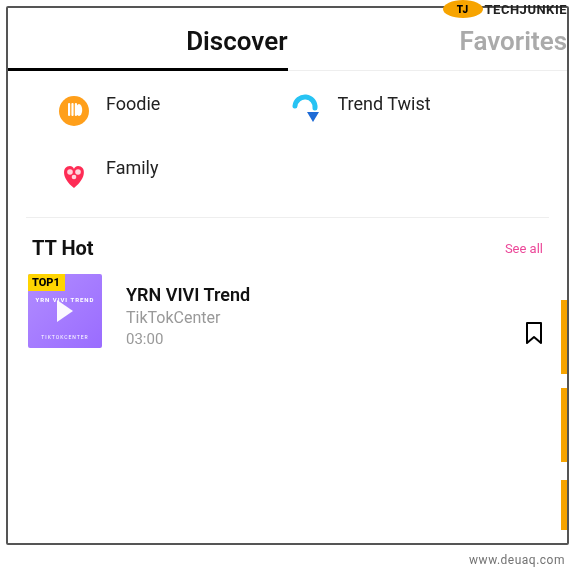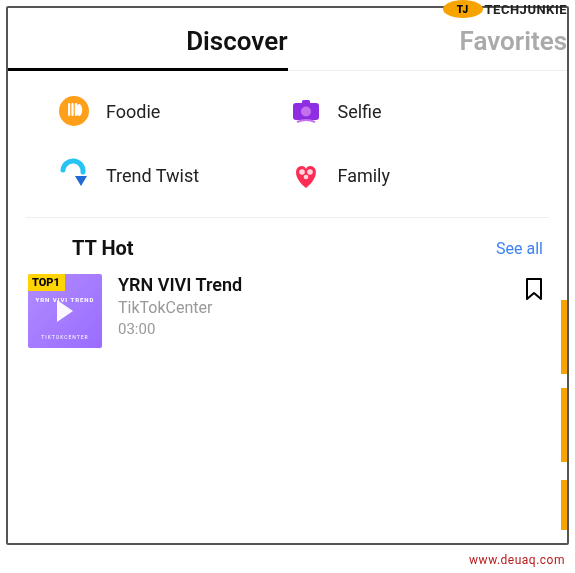--- a/index.html
+++ b/index.html
@@ -41,21 +41,21 @@
     align-items: center;
     justify-content: center;
     font-size: 10px;
     color: #000;
     font-weight: 900;
   }
   .watermark-bottom {
     position: absolute;
     bottom: 6px; right: 10px;
     font-size: 12px;
-    color: #b91c1c;
+    color: #737373;
     letter-spacing: 0.5px;
   }
   
   .tabs {
     display: flex;
     border-bottom: 1px solid #eee;
   }
   .tab {
     flex: 1;
     text-align: right;
@@ -80,21 +80,21 @@
   .categories {
     display: grid;
     grid-template-columns: 1fr 1fr;
     padding: 22px 30px 24px;
     row-gap: 28px;
     border-bottom: 1px solid #eee;
     margin: 0 18px;
   }
   .cat {
     display: flex;
-    align-items: center;
+    align-items: flex-start;
     gap: 14px;
     cursor: pointer;
   }
   .cat .icon-wrap {
     width: 36px; height: 36px;
     display: flex; align-items: center; justify-content: center;
   }
   .cat-label {
     font-size: 18px;
     color: #222;
@@ -103,38 +103,37 @@
   .section-head {
     display: flex;
     justify-content: space-between;
     align-items: center;
     padding: 18px 24px 14px;
   }
   .section-title {
     font-size: 20px;
     font-weight: 700;
     color: #111;
-    margin-left: 40px;
   }
   .see-all {
-    font-size: 16px;
-    color: #3b82f6;
+    font-size: 13px;
+    color: #ec4899;
     cursor: pointer;
   }
   
   .tracks {
     display: flex;
     flex-direction: column;
     gap: 14px;
     padding: 0 20px;
   }
   .track {
     display: flex;
-    align-items: flex-start;
-    gap: 16px;
+    align-items: flex-end;
+    gap: 24px;
   }
   .cover {
     position: relative;
     width: 74px; height: 74px;
     flex: 0 0 74px;
     border-radius: 2px;
     overflow: hidden;
     display: flex;
     align-items: center;
     justify-content: center;
@@ -235,31 +234,20 @@
       <span class="icon-wrap">
         <svg width="34" height="34" viewBox="0 0 34 34">
             <circle cx="17" cy="17" r="15" fill="#ff9f1a"></circle>
             <rect x="11" y="9" width="2.2" height="13" rx="1" fill="#fff"></rect>
             <rect x="14.4" y="9" width="2.2" height="13" rx="1" fill="#fff"></rect>
             <rect x="17.8" y="9" width="2.2" height="13" rx="1" fill="#fff"></rect>
             <ellipse cx="22" cy="16" rx="3.2" ry="6" fill="#fff"></ellipse>
           </svg>
       </span>
       <span class="cat-label">Foodie</span>
-    </div>
-    <div class="cat">
-      <span class="icon-wrap">
-        <svg width="34" height="34" viewBox="0 0 34 34">
-            <rect x="4" y="9" width="26" height="17" rx="3" fill="#8e2de2"></rect>
-            <circle cx="17" cy="17.5" r="5" fill="#c471ed"></circle>
-            <rect x="13" y="6" width="8" height="5" rx="1.5" fill="#8e2de2"></rect>
-            <path d="M8 28 Q17 24 26 28" stroke="#c471ed" stroke-width="2" fill="none"></path>
-          </svg>
-      </span>
-      <span class="cat-label">Selfie</span>
     </div>
     <div class="cat">
       <span class="icon-wrap">
         <svg width="34" height="34" viewBox="0 0 34 34">
             <path d="M6 12 A10 10 0 0 1 26 14" stroke="#27c3f3" stroke-width="5" fill="none" stroke-linecap="round"></path>
             <path d="M18 18 L30 18 L24 28 Z" fill="#1e6bd6"></path>
           </svg>
       </span>
       <span class="cat-label">Trend Twist</span>
     </div>

